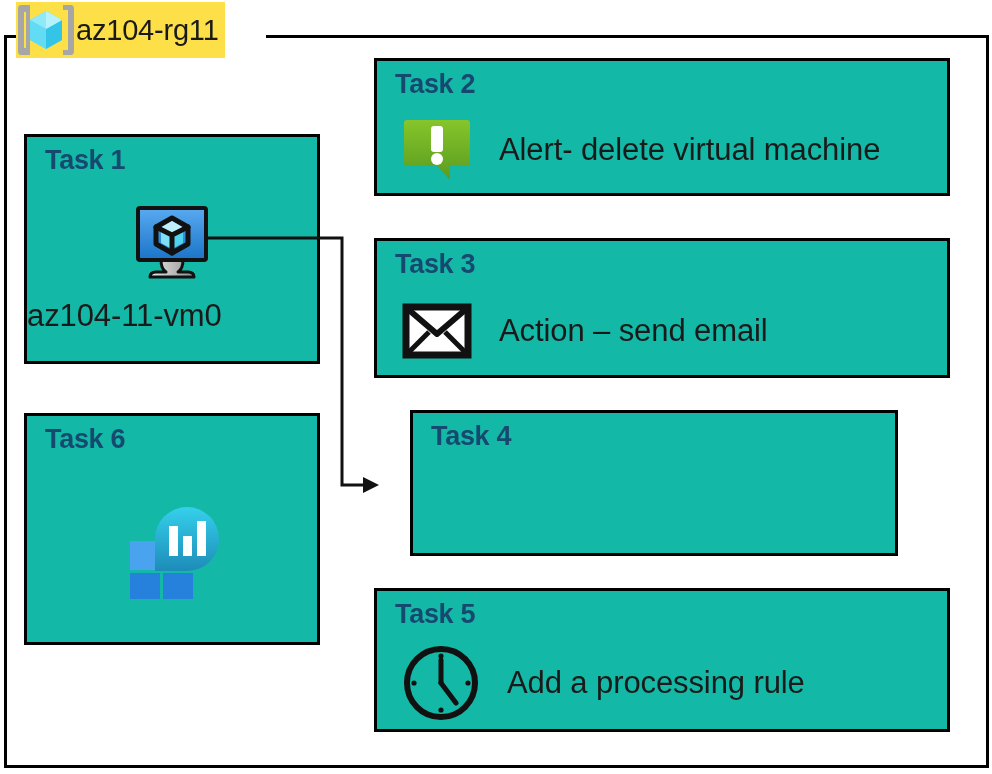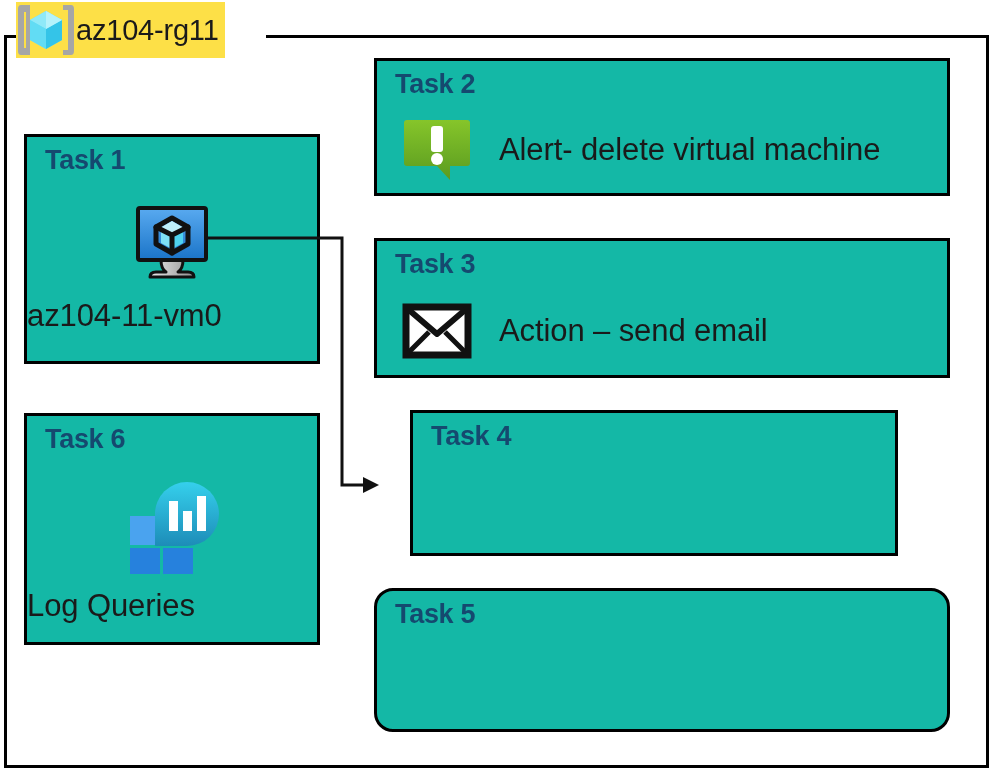--- a/index.html
+++ b/index.html
@@ -232,21 +232,20 @@
           <rect x="10" y="74" width="30" height="29" fill="#2681dd"></rect>
           <rect x="43" y="74" width="30" height="29" fill="#2681dd"></rect>
 
           <path d="M99 40 A32 32 0 1 0 35 40 L35 72 L67 72 A32 32 0 0 0 99 40 Z" fill="url(#laDrop)"></path>
 
           <rect x="49" y="27" width="9" height="30" fill="#ffffff"></rect>
           <rect x="63" y="37" width="9" height="20" fill="#ffffff"></rect>
           <rect x="77" y="22" width="9" height="35" fill="#ffffff"></rect>
         </svg>
       </div>
-      <div class="card-label">Log Queries</div>
     </div>
   </div>
 
   <div class="card card-wide" style="left:374px; top:58px; width:576px; height:138px;">
     <div class="card-title">Task 2</div>
     <div class="card-body">
       <div class="icon-slot">
         <svg width="72" height="72" viewBox="0 0 72 72">
           <defs>
             <linearGradient id="alertGrad" x1="0" y1="0" x2="0" y2="1">
@@ -274,22 +273,36 @@
         </svg>
       </div>
       <div class="card-label">Action – send email</div>
     </div>
   </div>
 
   <div class="card card-wide" style="left:374px; top:410px; width:488px; height:146px;margin-left:36px;">
     <div class="card-title">Task 4</div>
   </div>
 
-  <div class="card card-wide" style="left:374px; top:588px; width:576px; height:144px;border-radius:19px;">
+  <div class="card card-wide" style="left:374px; top:588px; width:576px; height:144px;">
     <div class="card-title">Task 5</div>
+    <div class="card-body">
+      <div class="icon-slot">
+        <svg width="80" height="80" viewBox="0 0 80 80">
+          <circle cx="40" cy="40" r="34" fill="none" stroke="#111111" stroke-width="6"></circle>
+          <circle cx="40" cy="13" r="2.6" fill="#111111"></circle>
+          <circle cx="40" cy="67" r="2.6" fill="#111111"></circle>
+          <circle cx="13" cy="40" r="2.6" fill="#111111"></circle>
+          <circle cx="67" cy="40" r="2.6" fill="#111111"></circle>
+          <path d="M40 40 L40 17" stroke="#111111" stroke-width="5" stroke-linecap="round"></path>
+          <path d="M40 40 L55 60" stroke="#111111" stroke-width="5" stroke-linecap="round"></path>
+        </svg>
+      </div>
+      <div class="card-label">Add a processing rule</div>
+    </div>
   </div>
 
   <svg class="connector">
     <path d="M206 238 L342 238 L342 485 L363 485" fill="none" stroke="#111111" stroke-width="3"></path>
     <polygon points="363,477 379,485 363,493" fill="#111111"></polygon>
   </svg>
 
 </div>
 
 </body></html>

